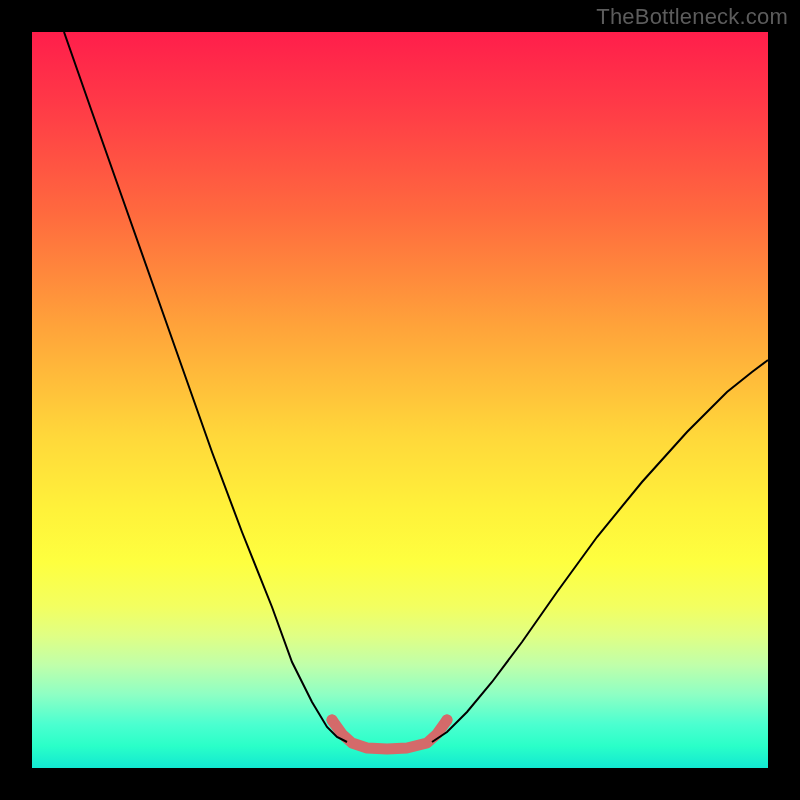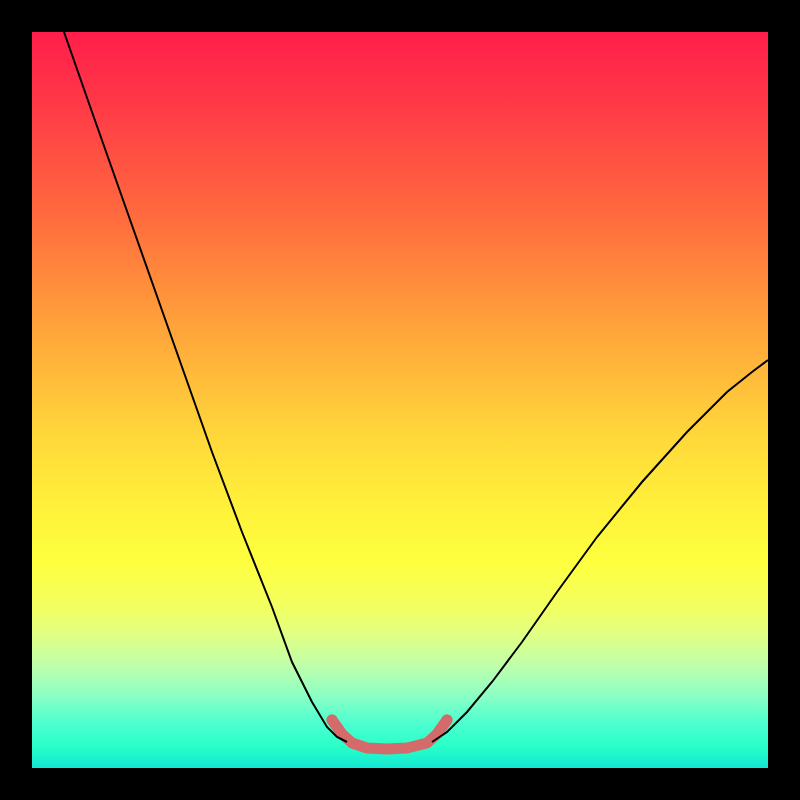--- a/index.html
+++ b/index.html
@@ -68,13 +68,14 @@
 <div class="frame">
   <div class="plot">
     <svg class="curves" viewBox="0 0 736 736" preserveAspectRatio="none">
         <polyline points="300,688 310,702 320,711 335,716 355,717 375,716 395,711 405,702 415,688" fill="none" stroke="#d46a6a" stroke-width="11" stroke-linecap="round" stroke-linejoin="round"></polyline>
         <polyline points="32,0 60,80 90,165 120,250 150,335 180,420 210,500 240,575 260,630 280,670 295,695 305,705 315,710" fill="none" stroke="#000000" stroke-width="2"></polyline>
         <polyline points="400,710 415,700 435,680 460,650 490,610 525,560 565,505 610,450 655,400 695,360 720,340 736,328" fill="none" stroke="#000000" stroke-width="2"></polyline>
         <circle cx="300" cy="688" r="5.5" fill="#d46a6a"></circle>
         <circle cx="415" cy="688" r="5.5" fill="#d46a6a"></circle>
       </svg>
   </div>
+  <div class="watermark">TheBottleneck.com</div>
 </div>
 
 </body></html>

